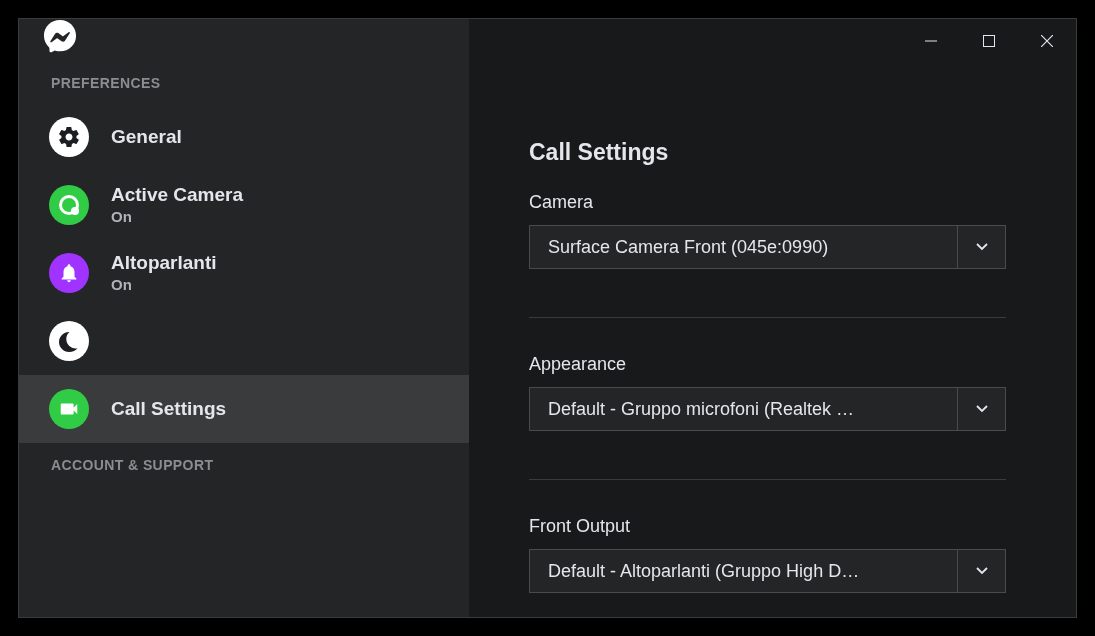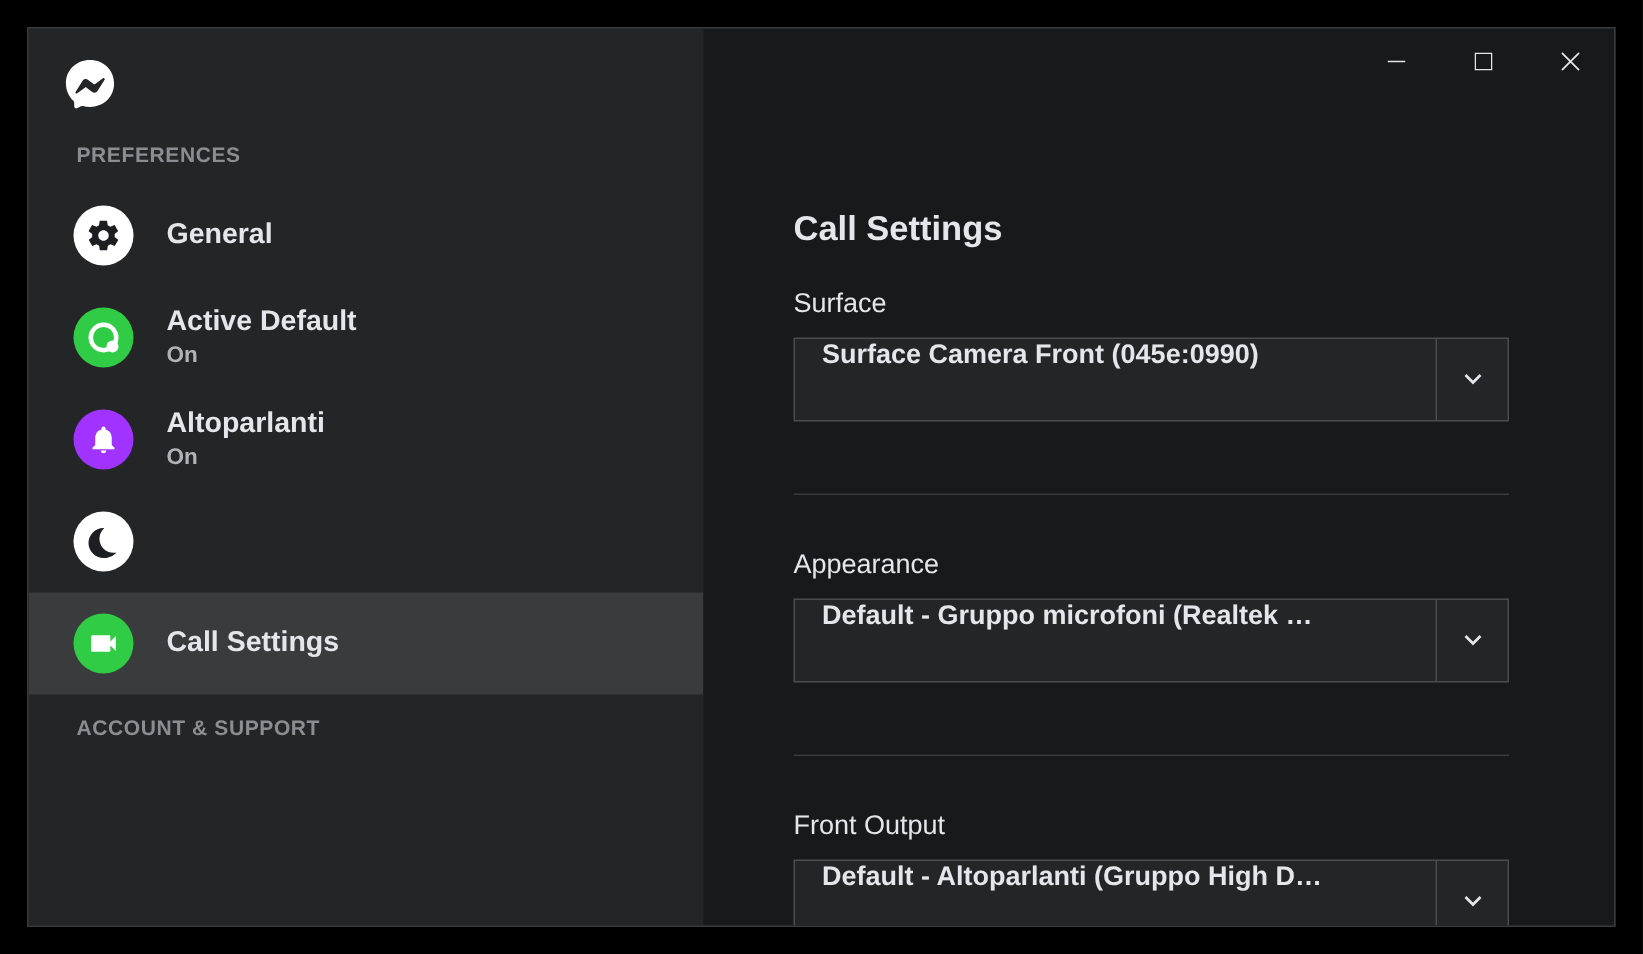--- a/index.html
+++ b/index.html
@@ -20,21 +20,20 @@
       height: 100%;
       background: #242526;
       border: 1px solid #3a3b3c;
       display: flex;
       position: relative;
       overflow: hidden;
     }
     .sidebar {
       width: 450px;
       background: #242526;
-      padding-top: 20px;
       overflow: hidden;
     }
     .logo-wrap {
       padding: 0 0 22px 24px;
     }
     .logo {
       width: 34px;
       height: 34px;
       display: block;
     }
@@ -121,27 +120,27 @@
       margin-bottom: 48px;
     }
     .field-label {
       color: #e4e6eb;
       font-size: 18px;
       font-weight: 400;
       margin-bottom: 12px;
     }
     .select {
       display: flex;
+      align-items: center;
       justify-content: space-between;
       border: 1px solid #4a4b4c;
       background: #242526;
-      height: 56px;
+      height: 44px;
       cursor: pointer;
       width: 100%;
-      font-weight: bold;
     }
     .select-value {
       color: #e4e6eb;
       font-size: 18px;
       padding: 0 18px;
       white-space: nowrap;
       overflow: hidden;
       text-overflow: ellipsis;
       flex: 1;
     }
@@ -192,21 +191,21 @@
 
     <div class="nav-item">
       <div class="nav-icon bg-green">
         <svg width="24" height="24" viewBox="0 0 24 24">
           <circle cx="12" cy="12" r="10" fill="#fff"></circle>
           <circle cx="12" cy="12" r="7" fill="#31cc46"></circle>
           <circle cx="18" cy="18" r="4" fill="#fff"></circle>
         </svg>
       </div>
       <div class="nav-text">
-        <div class="nav-label">Active Default</div>
+        <div class="nav-label">Active Camera</div>
         <div class="nav-sub">On</div>
       </div>
     </div>
 
     <div class="nav-item">
       <div class="nav-icon bg-purple">
         <svg width="22" height="22" viewBox="0 0 24 24">
             <path fill="#fff" d="M12 22c1.1 0 2-.9 2-2h-4c0 1.1.9 2 2 2zm6-6v-5c0-3.1-1.6-5.6-4.5-6.3V4c0-.8-.7-1.5-1.5-1.5S10.5 3.2 10.5 4v.7C7.6 5.4 6 7.9 6 11v5l-2 2v1h16v-1l-2-2z"></path>
           </svg>
       </div>
@@ -256,21 +255,21 @@
         <svg width="12" height="12" viewBox="0 0 12 12">
             <path stroke="#e4e6eb" stroke-width="1.2" d="M0 0 L12 12 M12 0 L0 12"></path>
           </svg>
       </div>
     </div>
 
     <div class="content">
       <h1 class="page-title">Call Settings</h1>
 
       <div class="field-group">
-        <div class="field-label">Surface</div>
+        <div class="field-label">Camera</div>
         <div class="select">
           <div class="select-value">Surface Camera Front (045e:0990)</div>
           <div class="select-arrow">
             <svg width="12" height="8" viewBox="0 0 12 8">
                 <path fill="none" stroke="#e4e6eb" stroke-width="1.8" d="M1 1l5 5 5-5"></path>
               </svg>
           </div>
         </div>
       </div>
 

